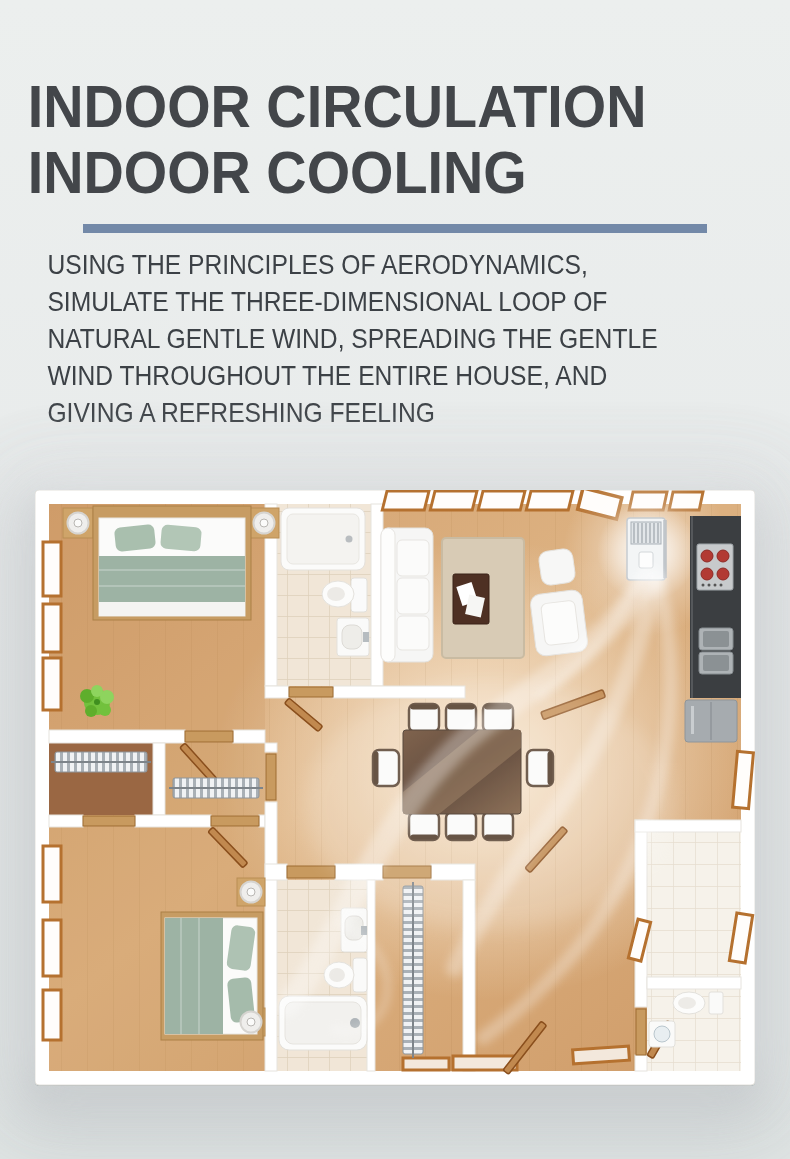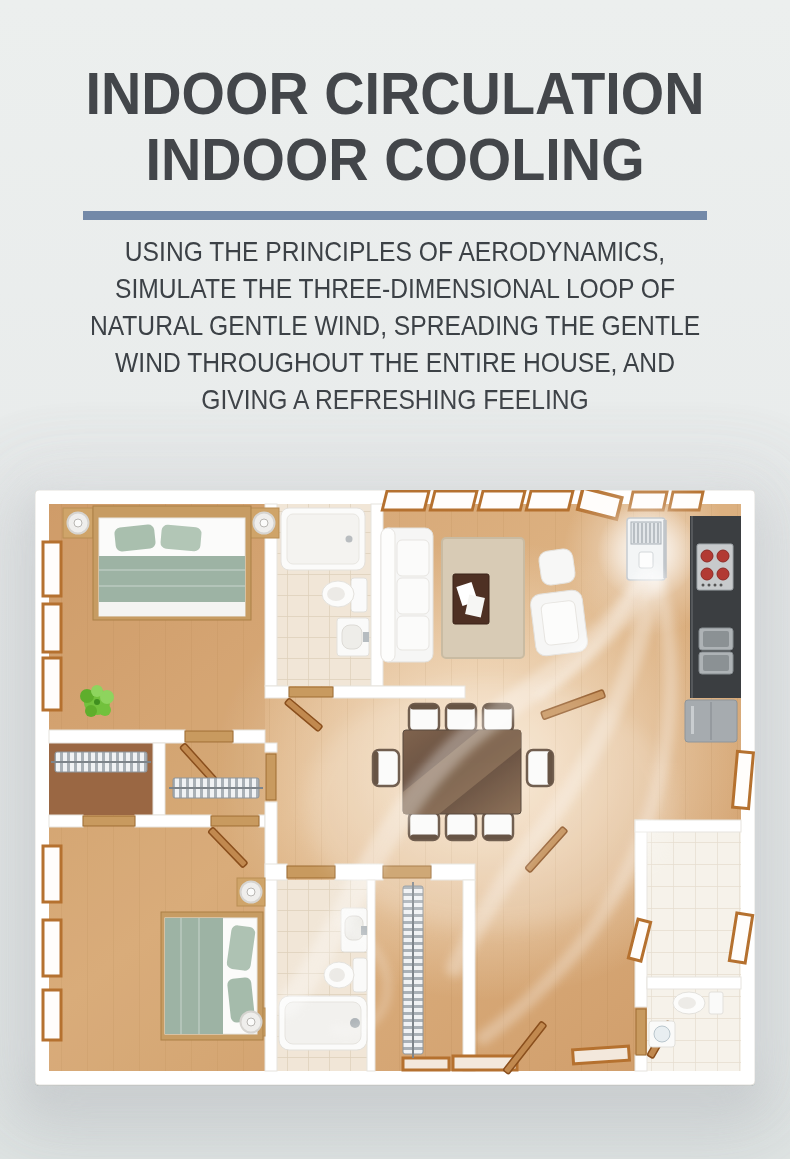--- a/index.html
+++ b/index.html
@@ -2,21 +2,21 @@
 <html style="--title-color: #43464a; --divider-color: #7389a8; --desc-color: #3c4146;"><head>
 <meta charset="utf-8">
 <style>
   html,body{margin:0;padding:0;}
   body{
     width:790px;height:1159px;overflow:hidden;
     background:linear-gradient(180deg,#ecefee 0%,#e8ebeb 50%,#e2e7e6 100%);
     font-family:"Liberation Sans","DejaVu Sans",sans-serif;
   }
   .page{position:relative;width:790px;height:1159px;}
-  header{position:absolute;top:61px;left:0;width:790px;text-align:center;}
+  header{position:absolute;top:74px;left:0;width:790px;}
   .title{
     margin:0;font-weight:bold;font-size:60px;line-height:66px;letter-spacing:0px;
     color:var(--title-color,#43464a);transform:scaleX(.93);transform-origin:50% 50%;
   }
   .t-line{display:block;}
   .divider{
     width:624px;height:9px;margin:18px auto 0;
     background:var(--divider-color,#7389a8);
   }
   .desc{

